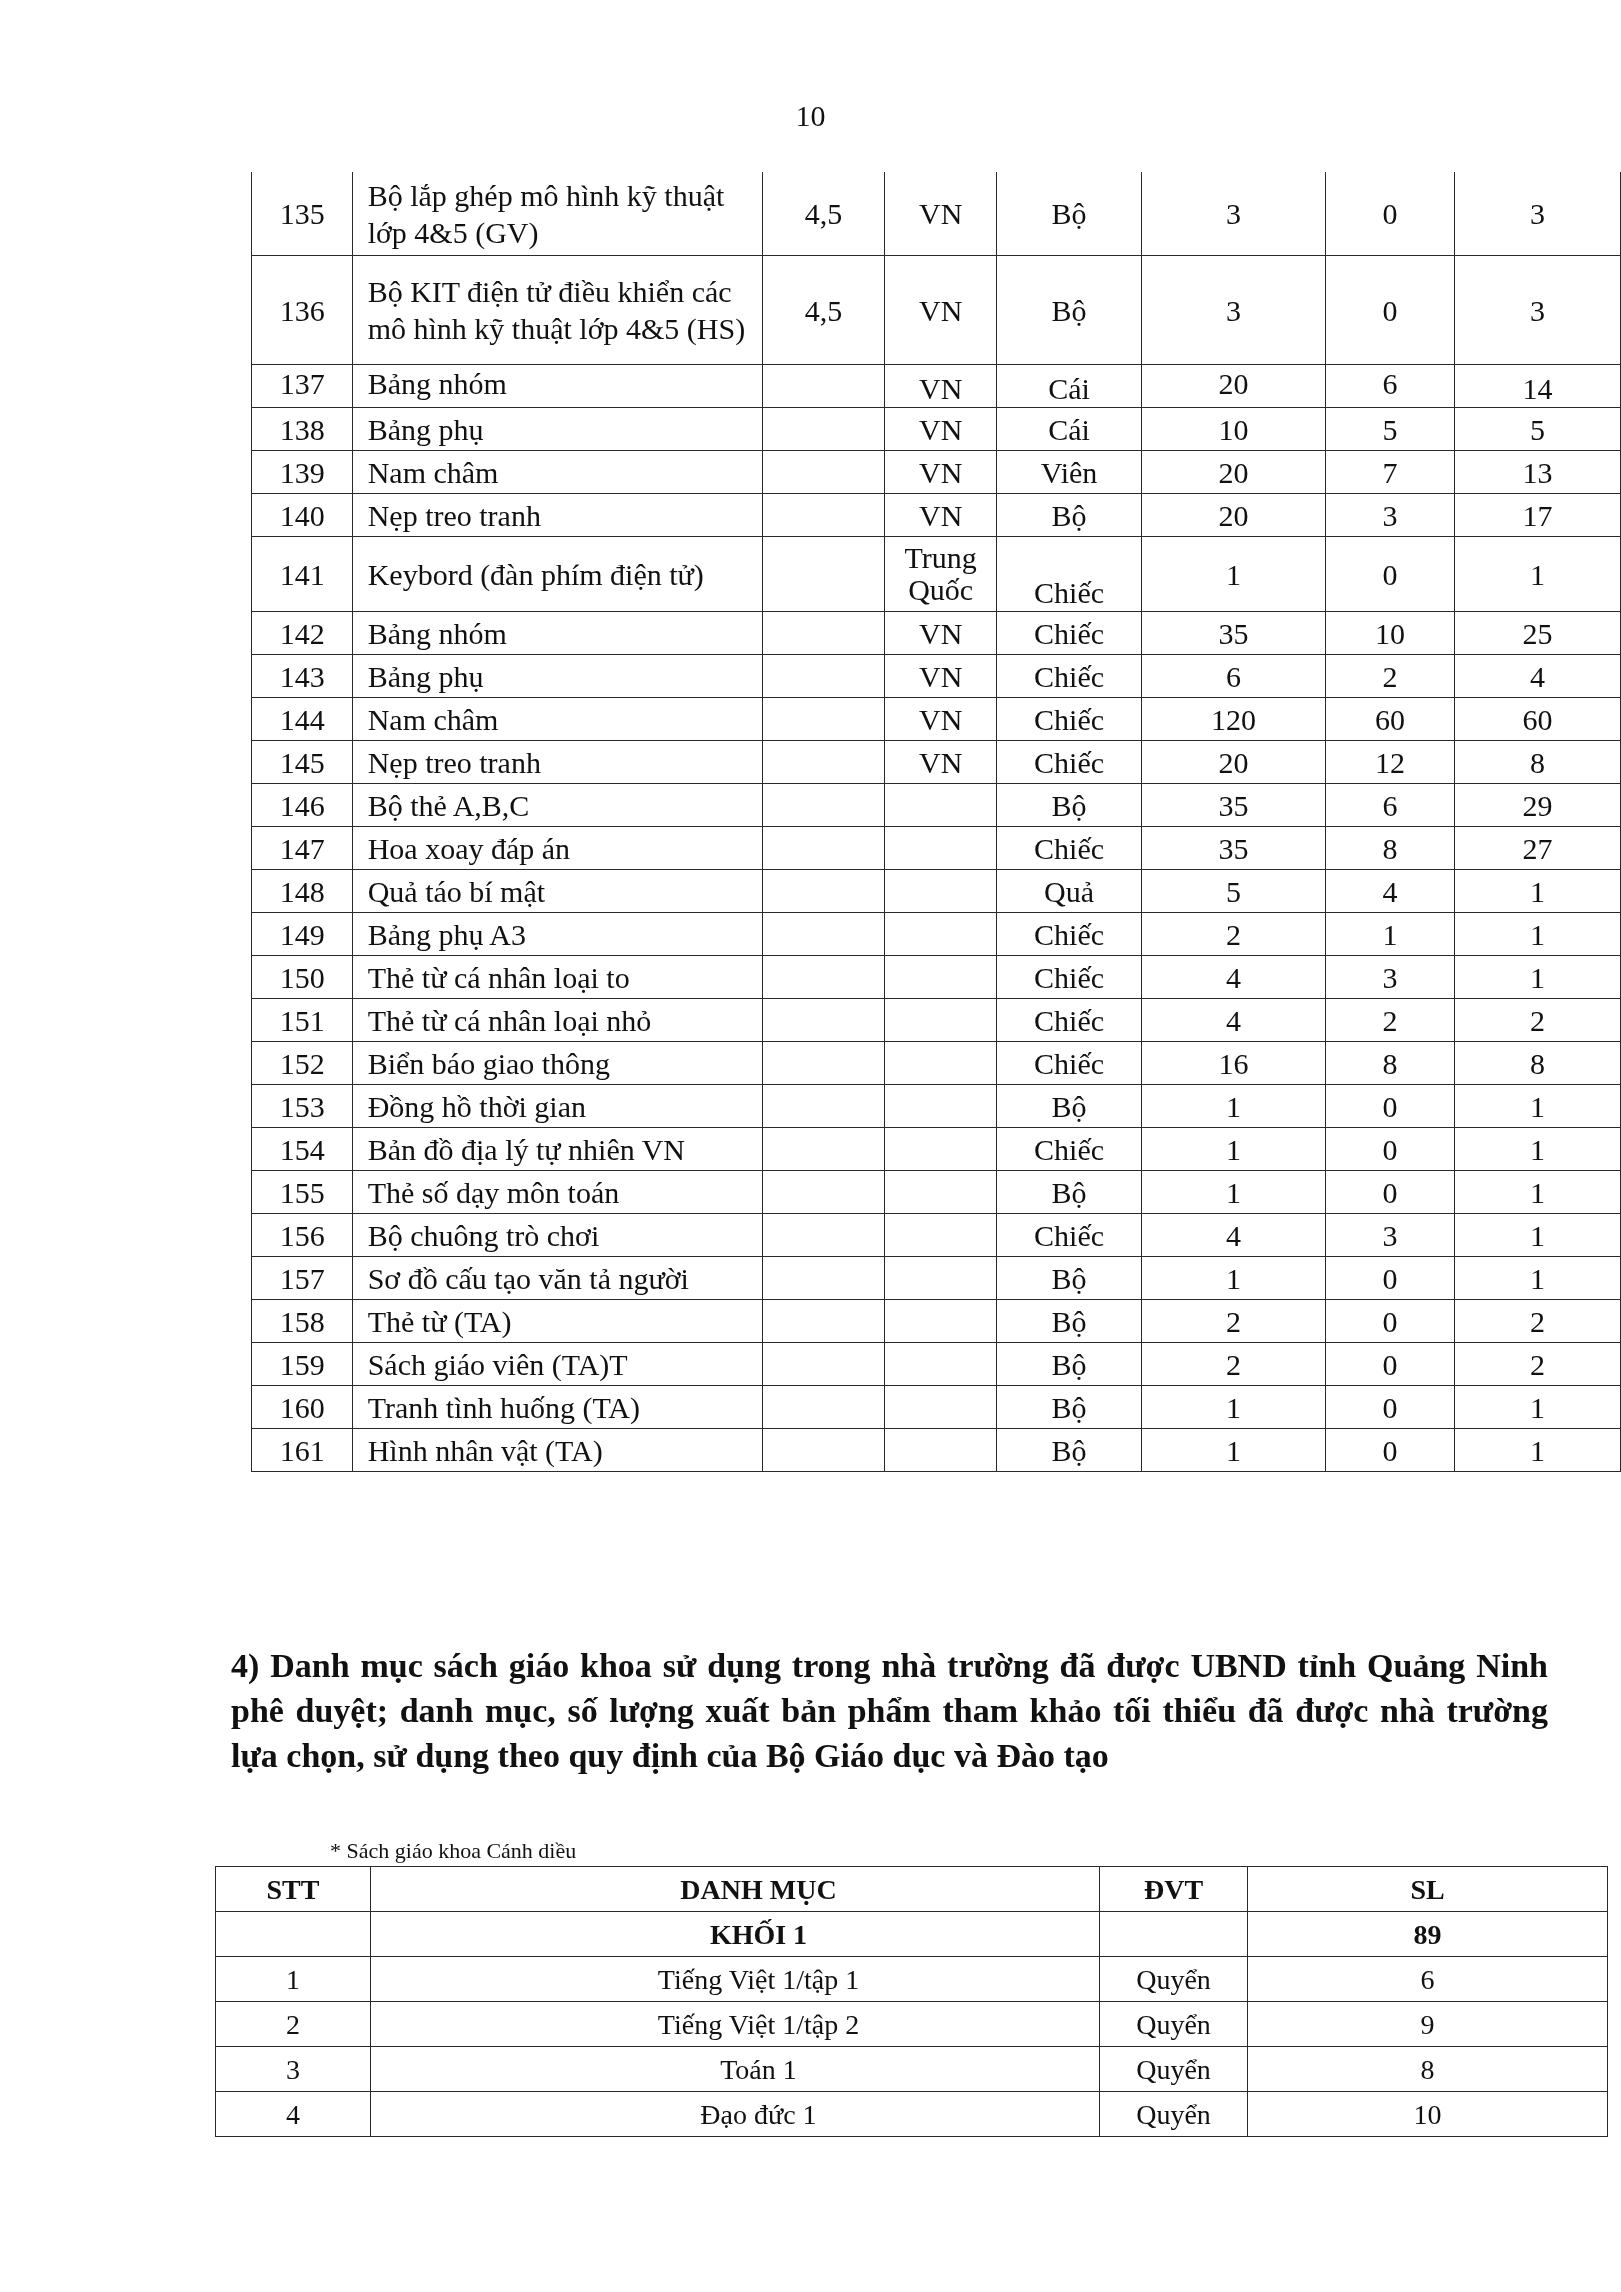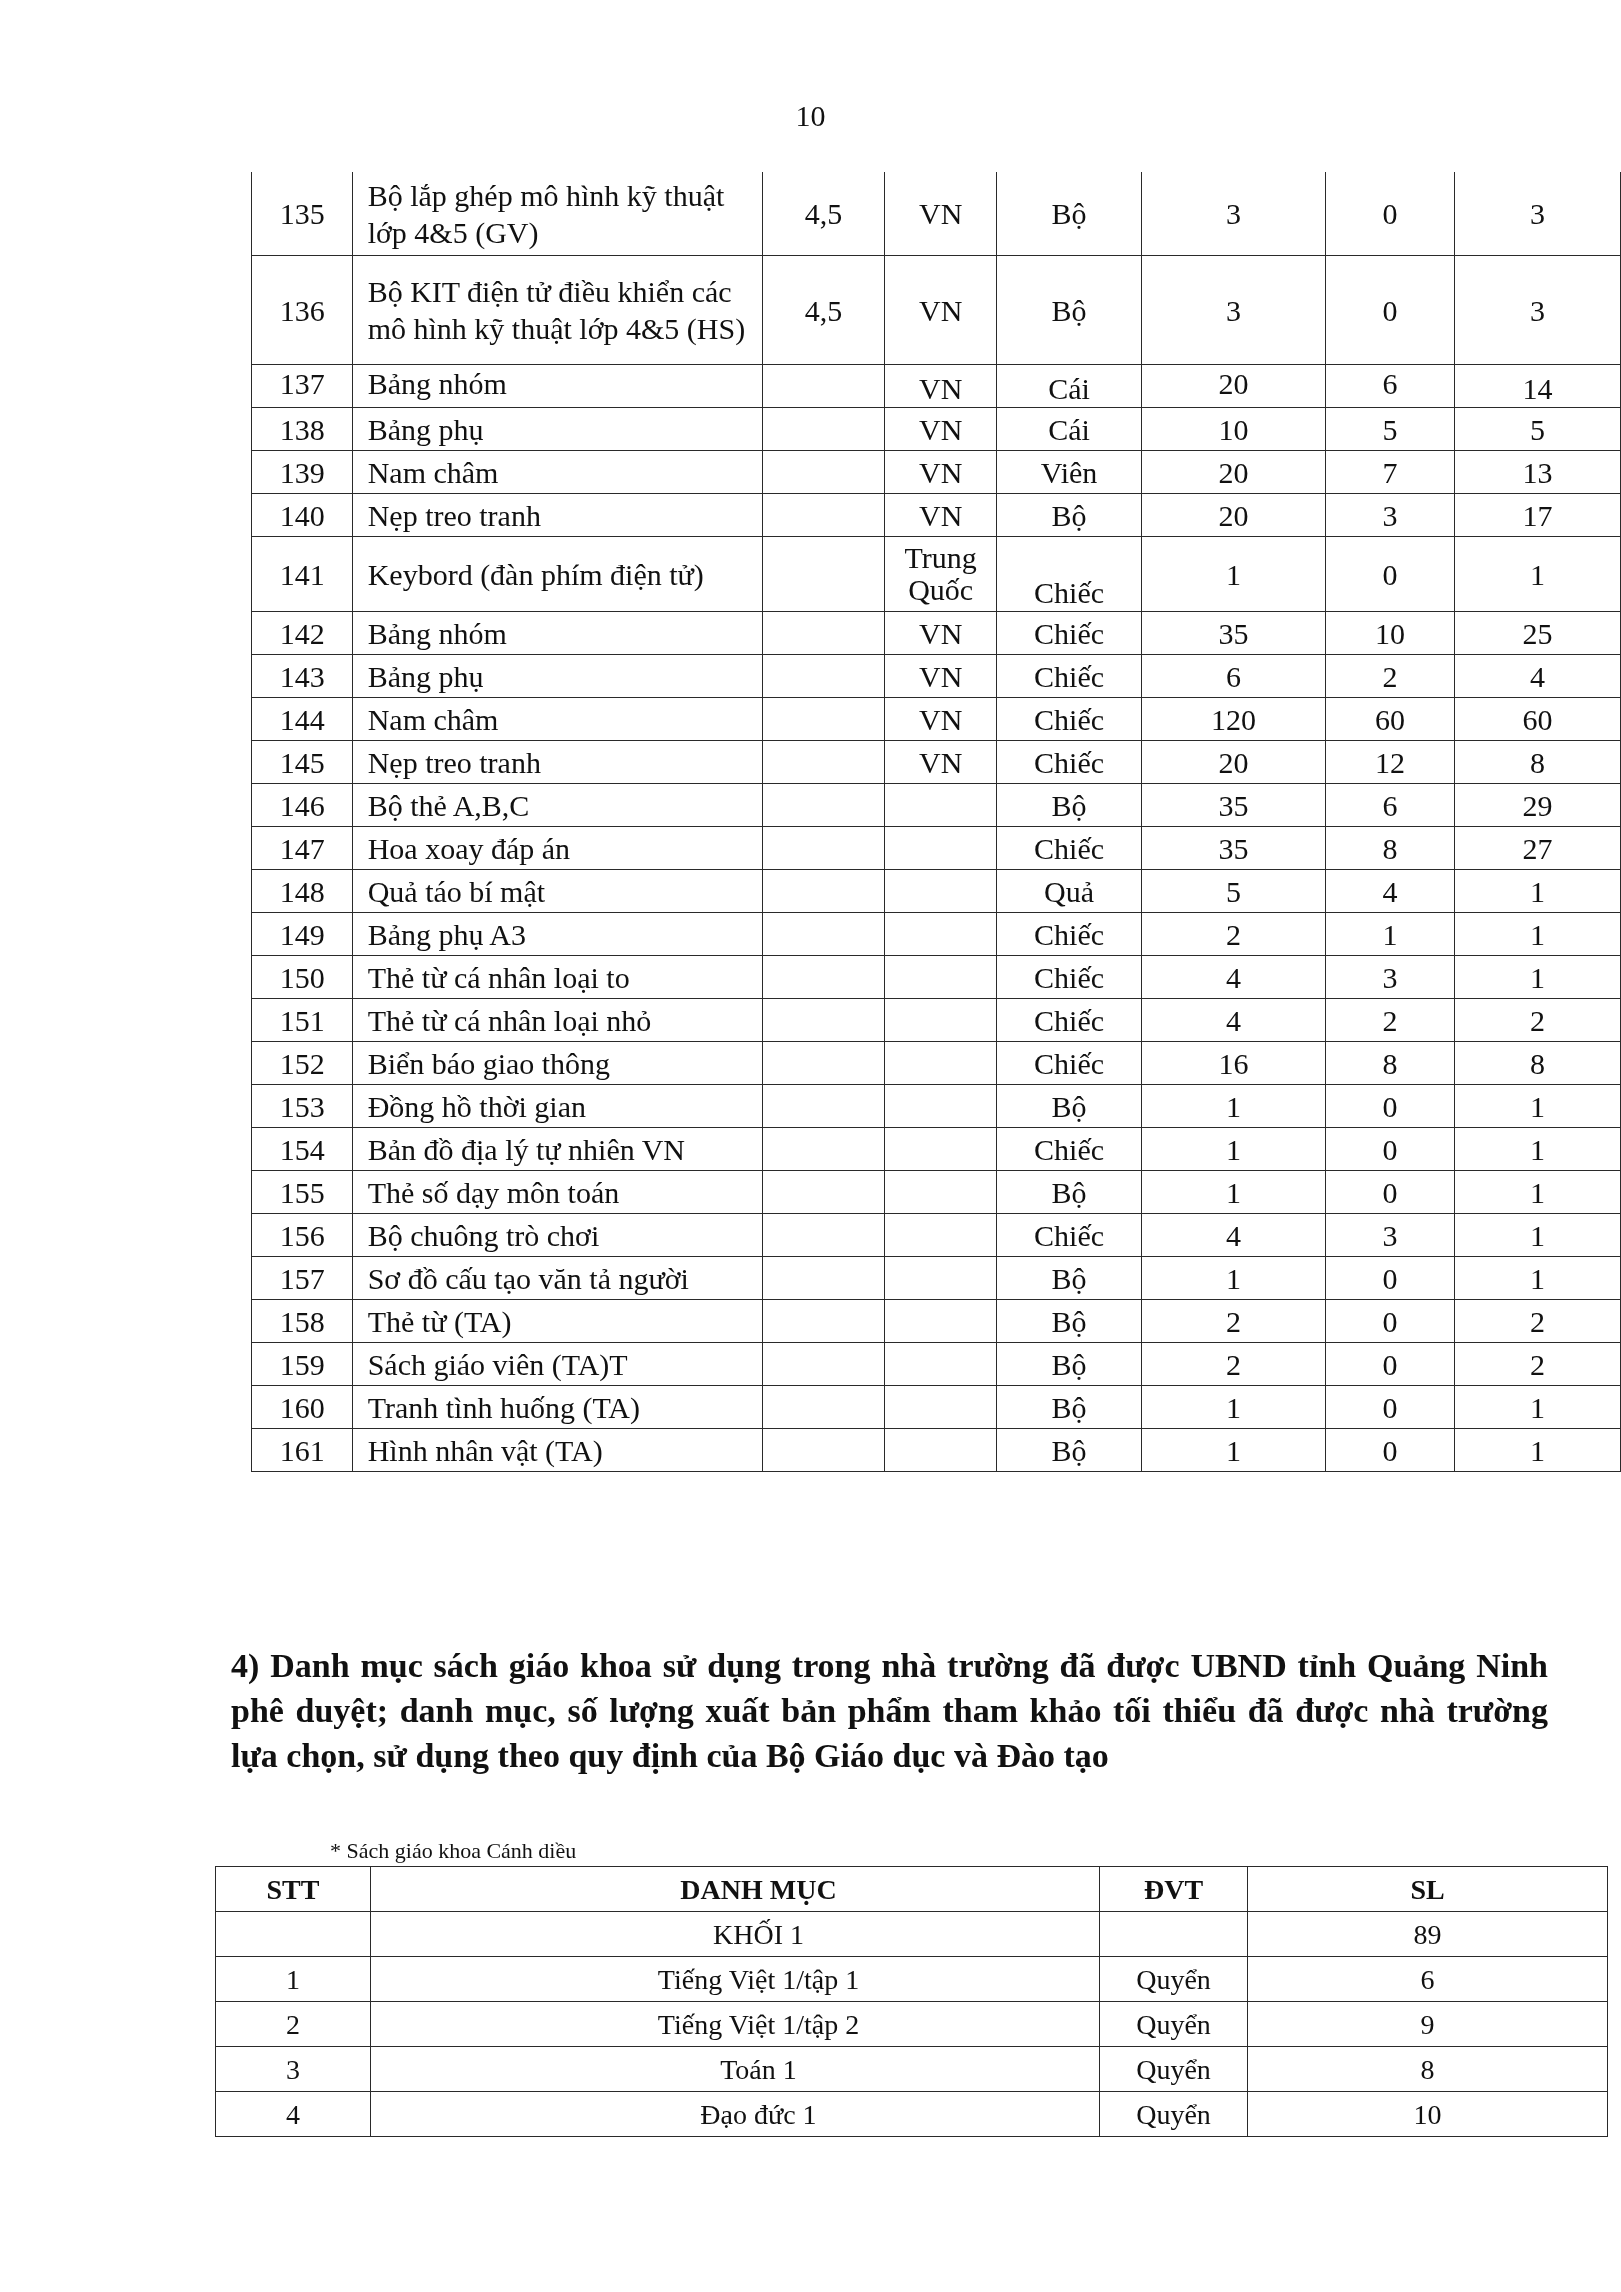--- a/index.html
+++ b/index.html
@@ -30,21 +30,21 @@
   .sub-title { position:absolute; left:330px; top:1820px; font-size:22px; font-weight:normal; line-height:45px;margin-top:8px; }
 
   
   .books { position:absolute; left:215px; top:1866px; border-collapse:collapse; table-layout:fixed; font-size:28px; }
   .books th, .books td { border:1.8px solid #2a2a2a; padding:0; height:44px; text-align:center; line-height:41px; }
   .books th { font-weight:bold; }
   .books .b-no { width:154px; }
   .books .b-name { width:681px;padding-left:47px; }
   .books .b-unit { width:147px; }
   .books .b-qty { width:359px; }
-  .books tr.group td { font-weight:normal; }
+  .books tr.group td { font-weight:bold; }
 </style>
 </head>
 <body>
 
 <div class="page-number">10</div>
 
 <table class="equip">
   <tbody>
 
 

